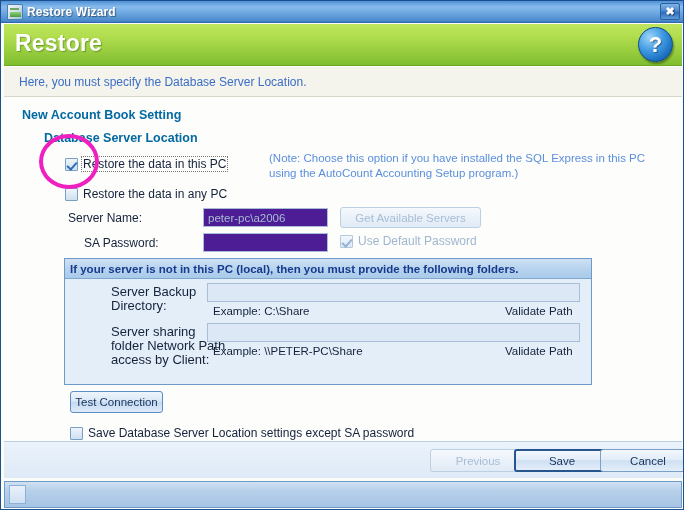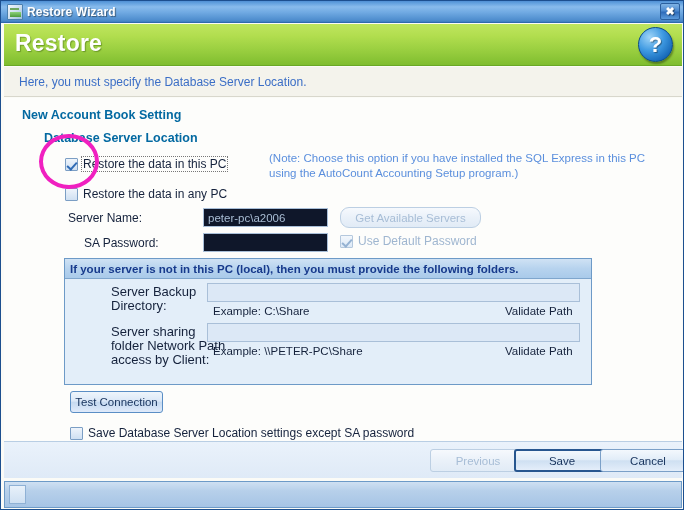--- a/index.html
+++ b/index.html
@@ -153,21 +153,21 @@
   
   .f-label {
     position: absolute; font-size: 12px; color: #15223c;
   }
   #lb-servername { left: 64px; top: 113px; }
   #lb-sapassword { left: 80px; top: 138px; }
 
   .tbox {
     position: absolute;
     border: 1px solid #a9bfd8;
-    background: #0f172a;
+    background: #4c1d95;
     font-size: 11.5px;
     color: #a9bdd4;
     padding: 1px 4px;
     display: flex; align-items: center;
     cursor: text;
   }
   #tb-servername { left: 199px; top: 110px; width: 125px; height: 19px; }
   #tb-sapassword { left: 199px; top: 135px; width: 125px; height: 19px; }
 
   .btn {
@@ -177,21 +177,21 @@
     font-size: 11.5px; color: #16325c;
     display: flex; align-items: center; justify-content: center;
     cursor: pointer; white-space: nowrap;
   }
   .btn.disabled {
     color: #a7bdd6;
     border-color: #bccfe3;
     background: linear-gradient(to bottom,#f6f9fd 0%, #eaf1f9 50%, #e1ebf6 100%);
     cursor: default;
   }
-  #btn-getservers { position: absolute; left: 336px; top: 109px; width: 141px; height: 21px; border-radius: 9px; }
+  #btn-getservers { position: absolute; left: 336px; top: 109px; width: 141px; height: 21px; }
 
   #cb-usedefault { left: 336px; top: 136px; }
   #cb-usedefault .cbox {
     border-color: #b4c8dd;
     background: linear-gradient(to bottom,#f2f7fc,#dde9f6);
   }
   #cb-usedefault .cbox.checked::after { border-color: #95b2d2; }
   #cb-usedefault .cb-label { color: #9fb6d0; }
 
   

